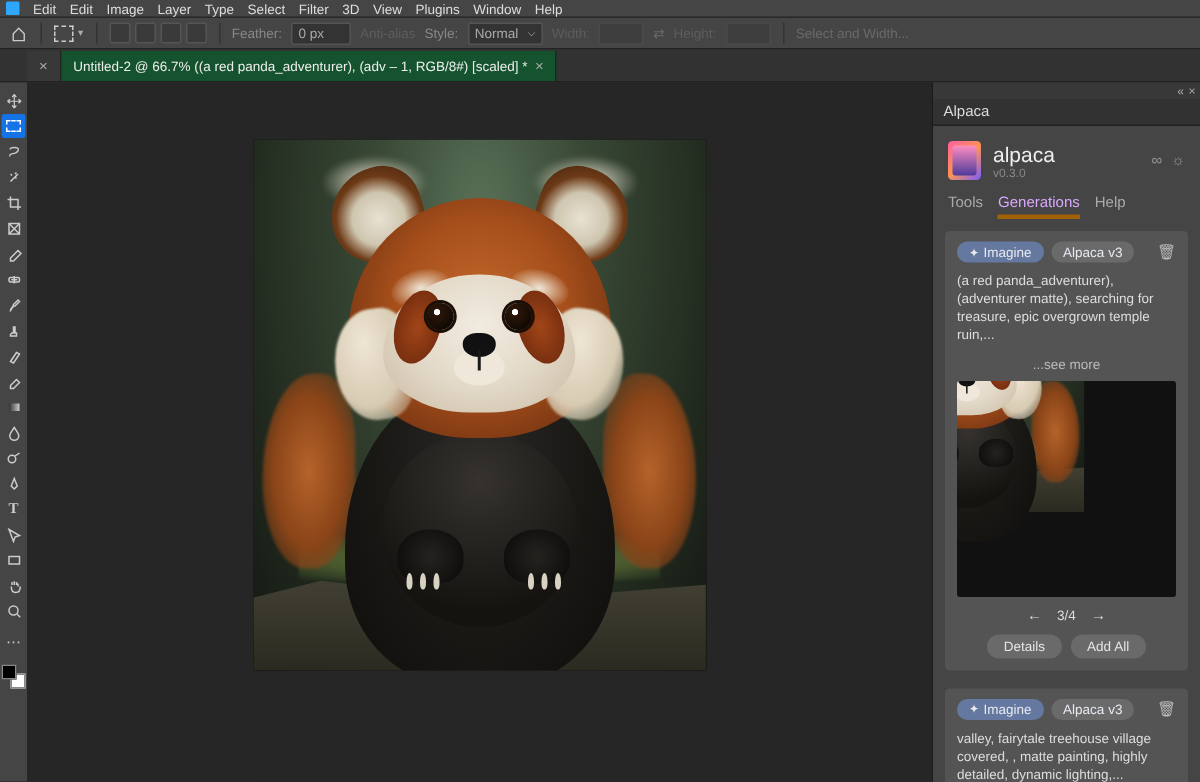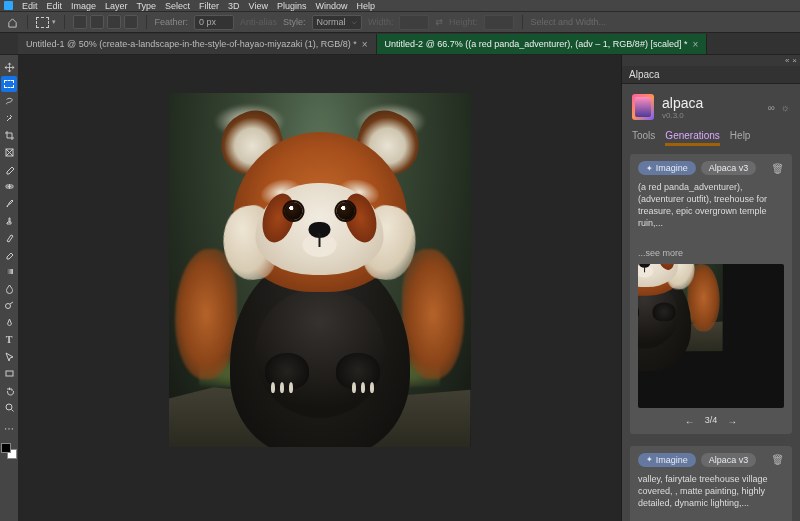--- a/index.html
+++ b/index.html
@@ -81,21 +81,21 @@
 .subtabs{display:flex;gap:10px;padding:4px 10px 2px;font-size:10px;color:#aaa}
 .subtabs .st{cursor:default;padding-bottom:2px}
 .subtabs .st.active{color:#d9a8ff;border-bottom:3px solid #a16207}
 .card{background:#545454;margin:6px 8px;border-radius:3px;padding:7px 8px 8px;position:relative}
 .card .pillrow{display:flex;align-items:center;gap:5px}
 .pill{background:#6478a0;color:#e6e9f0;font-size:9px;padding:2px 8px;border-radius:9px;display:flex;align-items:center;gap:3px}
 .pill.gray{background:#6a6a6a}
 .pill .ic{font-size:8px}
 .trash{margin-left:auto;color:#bbb;font-size:10px}
 .prompt{margin-top:6px;font-size:9px;color:#ddd;line-height:1.35}
-.seemore{text-align:left;font-size:9px;color:#bbb;margin-top:18px}
+.seemore{text-align:center;font-size:9px;color:#bbb;margin-top:8px}
 .thumb{margin-top:6px;width:100%;height:144px;background:#111;border-radius:2px;position:relative;overflow:hidden}
 .thumb .rp{transform:scale(.52) translate(-46%,-44%);transform-origin:0 0;width:302px;height:300px}
 .pager{display:flex;align-items:center;justify-content:center;gap:10px;margin-top:7px;color:#ddd;font-size:9px}
 .pager .arr{font-size:10px;cursor:default}
 .btnrow{display:flex;gap:6px;justify-content:center;margin-top:7px}
 .btn{background:#6a6a6a;color:#e5e5e5;font-size:9px;padding:3px 11px;border-radius:9px;cursor:default}
 svg{display:block}
 </style>
 </head>
 <body>
@@ -147,21 +147,20 @@
   <div class="fld dim" style="min-width:30px"></div>
   <span class="dim">⇄</span>
   <label class="dim">Height:</label>
   <div class="fld dim" style="min-width:30px"></div>
   <div class="sep"></div>
   <span class="dim">Select and Width...</span>
 </div>
 
 <div class="tabbar">
   <div class="tab">
-      <span>Untitled-1 @ 50% (create-a-landscape-in-the-style-of-hayao-miyazaki (1), RGB/8) *</span>
       <span class="x">×</span>
     </div>
   <div class="tab active">
       <span>Untitled-2 @ 66.7% ((a red panda_adventurer), (adv – 1, RGB/8#) [scaled] *</span>
       <span class="x">×</span>
     </div>
 </div>
 
 <div class="main">
 
@@ -354,21 +353,21 @@
 
       <div class="card">
         <div class="pillrow">
           <div class="pill">
               <span class="ic">✦</span>
               <span>Imagine</span>
             </div>
           <div class="pill gray">Alpaca v3</div>
           <span class="trash">🗑</span>
         </div>
-        <div class="prompt">(a red panda_adventurer), (adventurer outfit), treehouse for treasure, epic overgrown temple ruin,...</div>
+        <div class="prompt">(a red panda_adventurer), (adventurer matte), searching for treasure, epic overgrown temple ruin,...</div>
         <div class="seemore">...see more</div>
         <div class="thumb">
           <div class="rp">
             <div class="bg"></div>
               <div class="branch"></div>
               <div class="moss"></div>
             <div class="sidefur r"></div>
             <div class="body"></div>
               <div class="chest"></div>
             <div class="head">
@@ -385,20 +384,24 @@
             </div>
             <div class="paw l"></div>
               <div class="paw r"></div>
           </div>
         </div>
         <div class="pager">
           <span class="arr">←</span>
           <span>3/4</span>
           <span class="arr">→</span>
         </div>
+        <div class="btnrow">
+          <div class="btn">Details</div>
+          <div class="btn">Add All</div>
+        </div>
       </div>
 
       <div class="card">
         <div class="pillrow">
           <div class="pill">
               <span class="ic">✦</span>
               <span>Imagine</span>
             </div>
           <div class="pill gray">Alpaca v3</div>
           <span class="trash">🗑</span>

